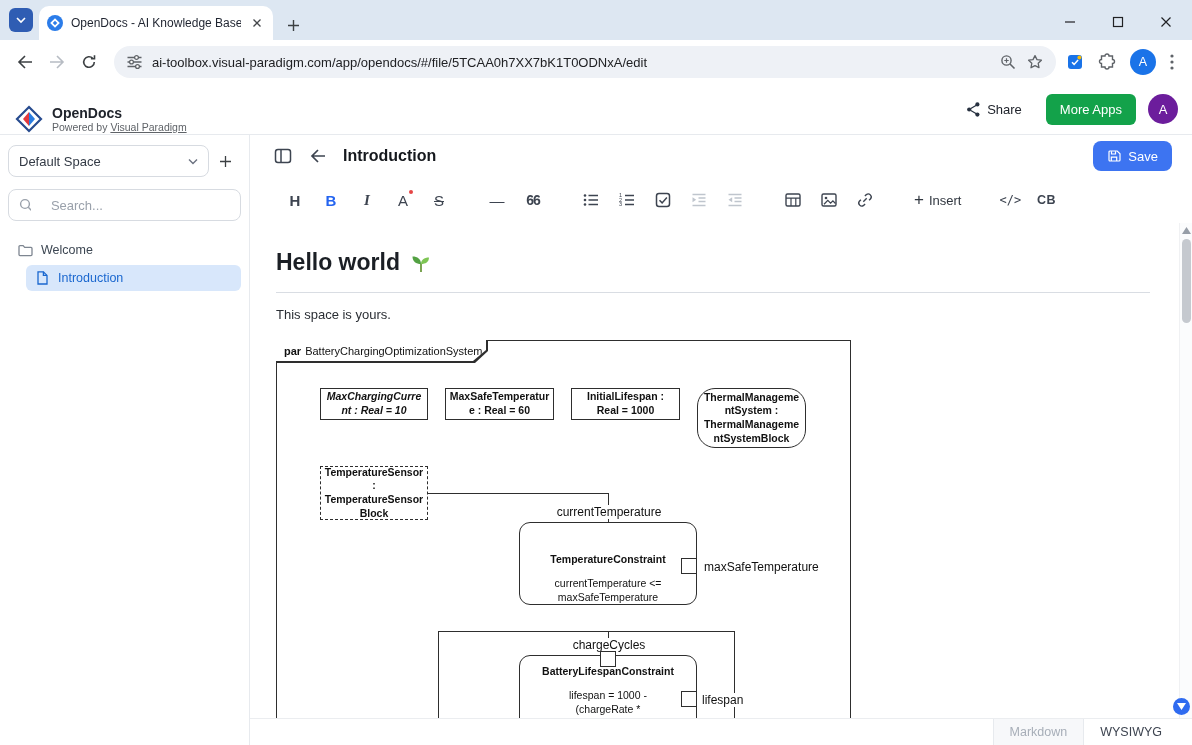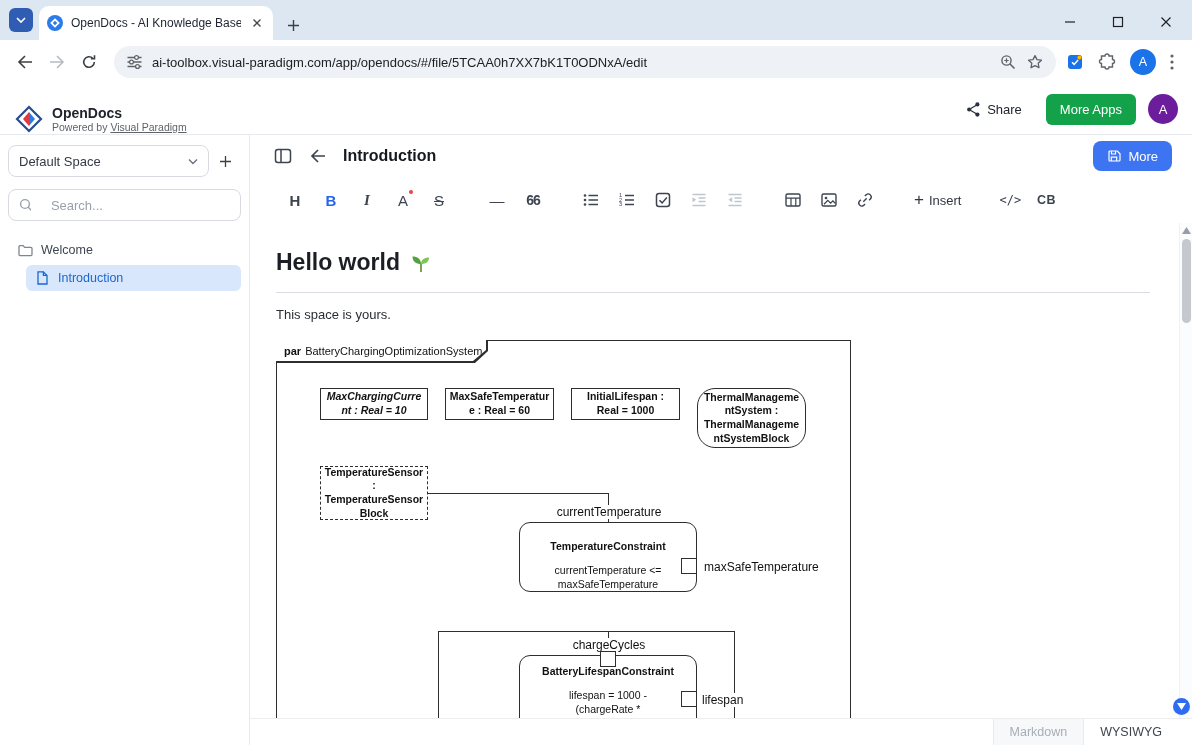--- a/index.html
+++ b/index.html
@@ -271,21 +271,21 @@
         </svg>
       <svg width="18" height="18">
           <path d="M16 9H3.5M9 3L3 9l6 6" stroke="#3d4450" stroke-width="1.7" fill="none"></path>
         </svg>
       <span class="page-title">Introduction</span>
       <div class="save-btn">
         <svg width="14" height="14">
             <path d="M2 3a1 1 0 0 1 1-1h7.2L13 4.8V11a1 1 0 0 1-1 1H3a1 1 0 0 1-1-1z" fill="none" stroke="#fff" stroke-width="1.2"></path>
             <path d="M4.5 2.2v2.8h4V2.2M4.3 12V8.2h5.4V12" fill="none" stroke="#fff" stroke-width="1.2"></path>
           </svg>
-        <span>More</span>
+        <span>Save</span>
       </div>
     </div>
 
     <div class="edit-toolbar">
       <div class="tb bold">H</div>
       <div class="tb blue">B</div>
       <div class="tb italic">I</div>
       <div class="tb">
           <span>A</span>
           <span class="reddot"></span>
@@ -386,21 +386,21 @@
         <div class="dbox" style="left:169px;top:48px;width:109px;height:32px;">MaxSafeTemperature : Real = 60</div>
         <div class="dbox" style="left:295px;top:48px;width:109px;height:32px;">InitialLifespan : Real = 1000</div>
         <div class="dbox" style="left:421px;top:48px;width:109px;height:60px;border-radius:18px;">ThermalManagementSystem : ThermalManagementSystemBlock</div>
 
         <div class="dbox dashed" style="left:44px;top:126px;width:108px;height:54px;">TemperatureSensor : TemperatureSensorBlock</div>
 
         <div class="dline" style="left:151px;top:153px;width:182px;height:1px;"></div>
         <div class="dline" style="left:332px;top:153px;width:1px;height:30px;"></div>
         <div class="dlabel centered" style="left:333px;top:165px;">currentTemperature</div>
 
-        <div class="dround" style="left:243px;top:182px;width:178px;height:70px;padding-top:17px;">
+        <div class="dround" style="left:243px;top:182px;width:178px;height:83px;padding-top:30px;">
           <div class="ct-title">TemperatureConstraint</div>
           <div class="ct-body">currentTemperature &lt;= maxSafeTemperature</div>
         </div>
         <div class="dport" style="left:405px;top:218px;"></div>
         <div class="dlabel" style="left:426px;top:220px;">maxSafeTemperature</div>
 
         <div class="dnested" style="left:162px;top:291px;width:297px;height:240px;"></div>
         <div class="dline" style="left:332px;top:291px;width:1px;height:22px;"></div>
         <div class="dlabel centered" style="left:333px;top:298px;">chargeCycles</div>
 

